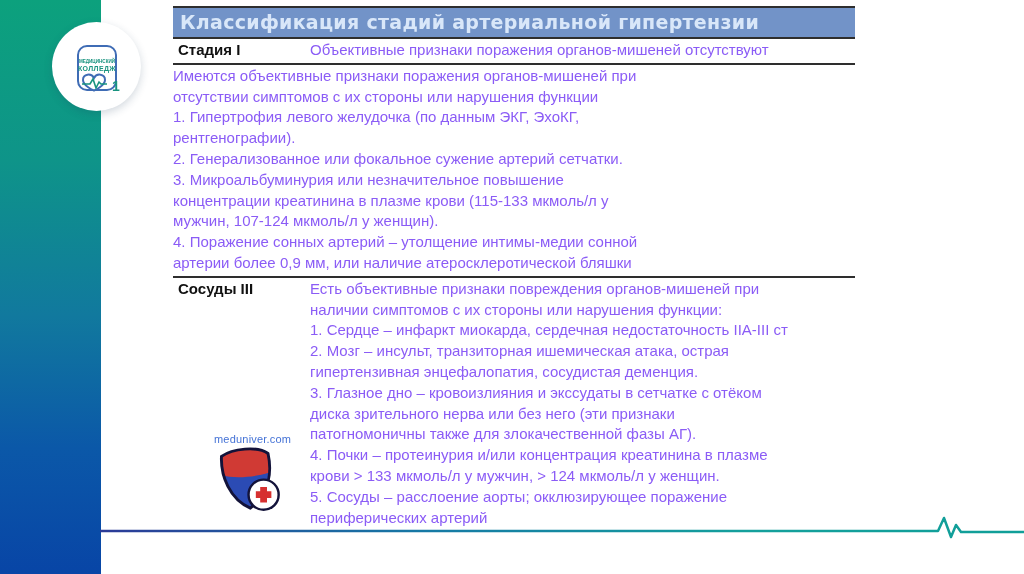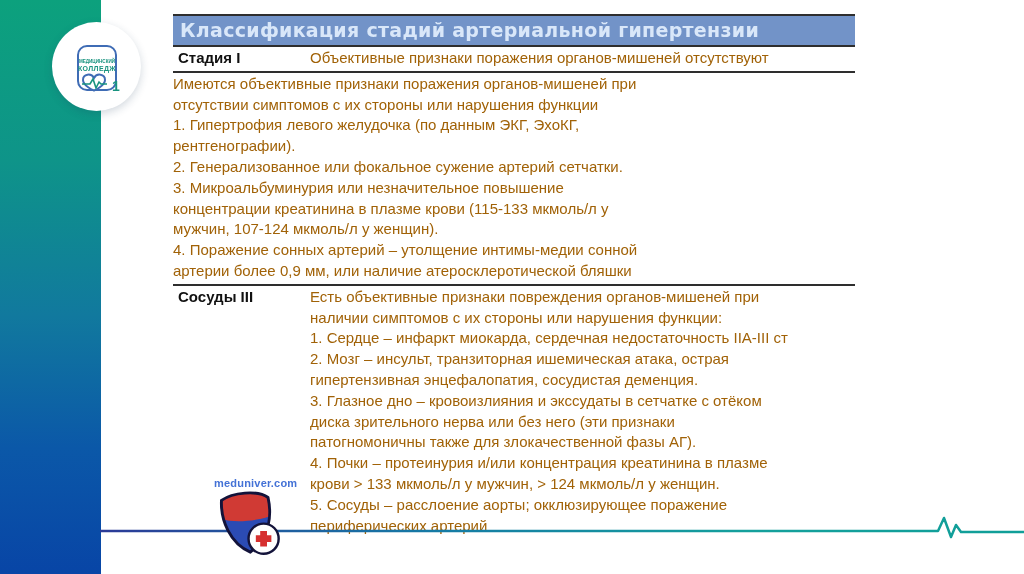--- a/index.html
+++ b/index.html
@@ -15,48 +15,47 @@
   }
   
   .logo-circle {
     position:absolute; left:52px; top:22px; width:89px; height:89px;
     background:#fff; border-radius:50%;
     box-shadow:0 3px 8px rgba(30,60,90,.20);
     z-index:3;
   }
   
   .table {
-    position:absolute; left:173px; top:14px; width:682px;
+    position:absolute; left:173px; top:6px; width:682px;
     border-top:2px solid #2e2e2e; z-index:1;
   }
   .t-header {
     height:29px; background:#7293C8; color:#D9E7F9;
     font-weight:bold; font-size:19px; line-height:29px;
     padding-left:7px; letter-spacing:.3px;
     border-bottom:2px solid #2e2e2e;
     font-family:"DejaVu Sans", sans-serif;
     white-space:nowrap; overflow:hidden;
   }
   .t-row { display:flex; border-bottom:2px solid #2e2e2e; background:#fff; }
   .t-row.last { border-bottom:none; }
   .stage {
     width:132px; flex:none; font-weight:bold; font-size:15px;
     color:#111; padding:2px 0 0 5px;
   }
   .desc {
-    flex:1; font-size:15px; line-height:20.8px; color:#a16207;
+    flex:1; font-size:15px; line-height:20.8px; color:#8b5cf6;
     white-space:pre-line; padding:1px 0 2px 0;
   }
   
   .meduniver { position:absolute; left:210px; top:433px; width:104px; z-index:4; }
   .meduniver-label {
-    font-size:11px; font-weight:bold; color:#4472D6; letter-spacing:.2px;
+    font-size:11px; font-weight:normal; color:#4472D6; letter-spacing:.2px;
     text-shadow:-1px -1px 0 #fff,1px -1px 0 #fff,-1px 1px 0 #fff,1px 1px 0 #fff;
     padding-left:4px;
-    margin-top:44px;
   }
   .meduniver svg { display:block; margin:-2px 0 0 6px; }
   
   .pulse-wrap { position:absolute; left:100px; top:512px; width:924px; height:40px; z-index:2; }
 </style>
 </head>
 <body>
 
 <div class="slide">
 

